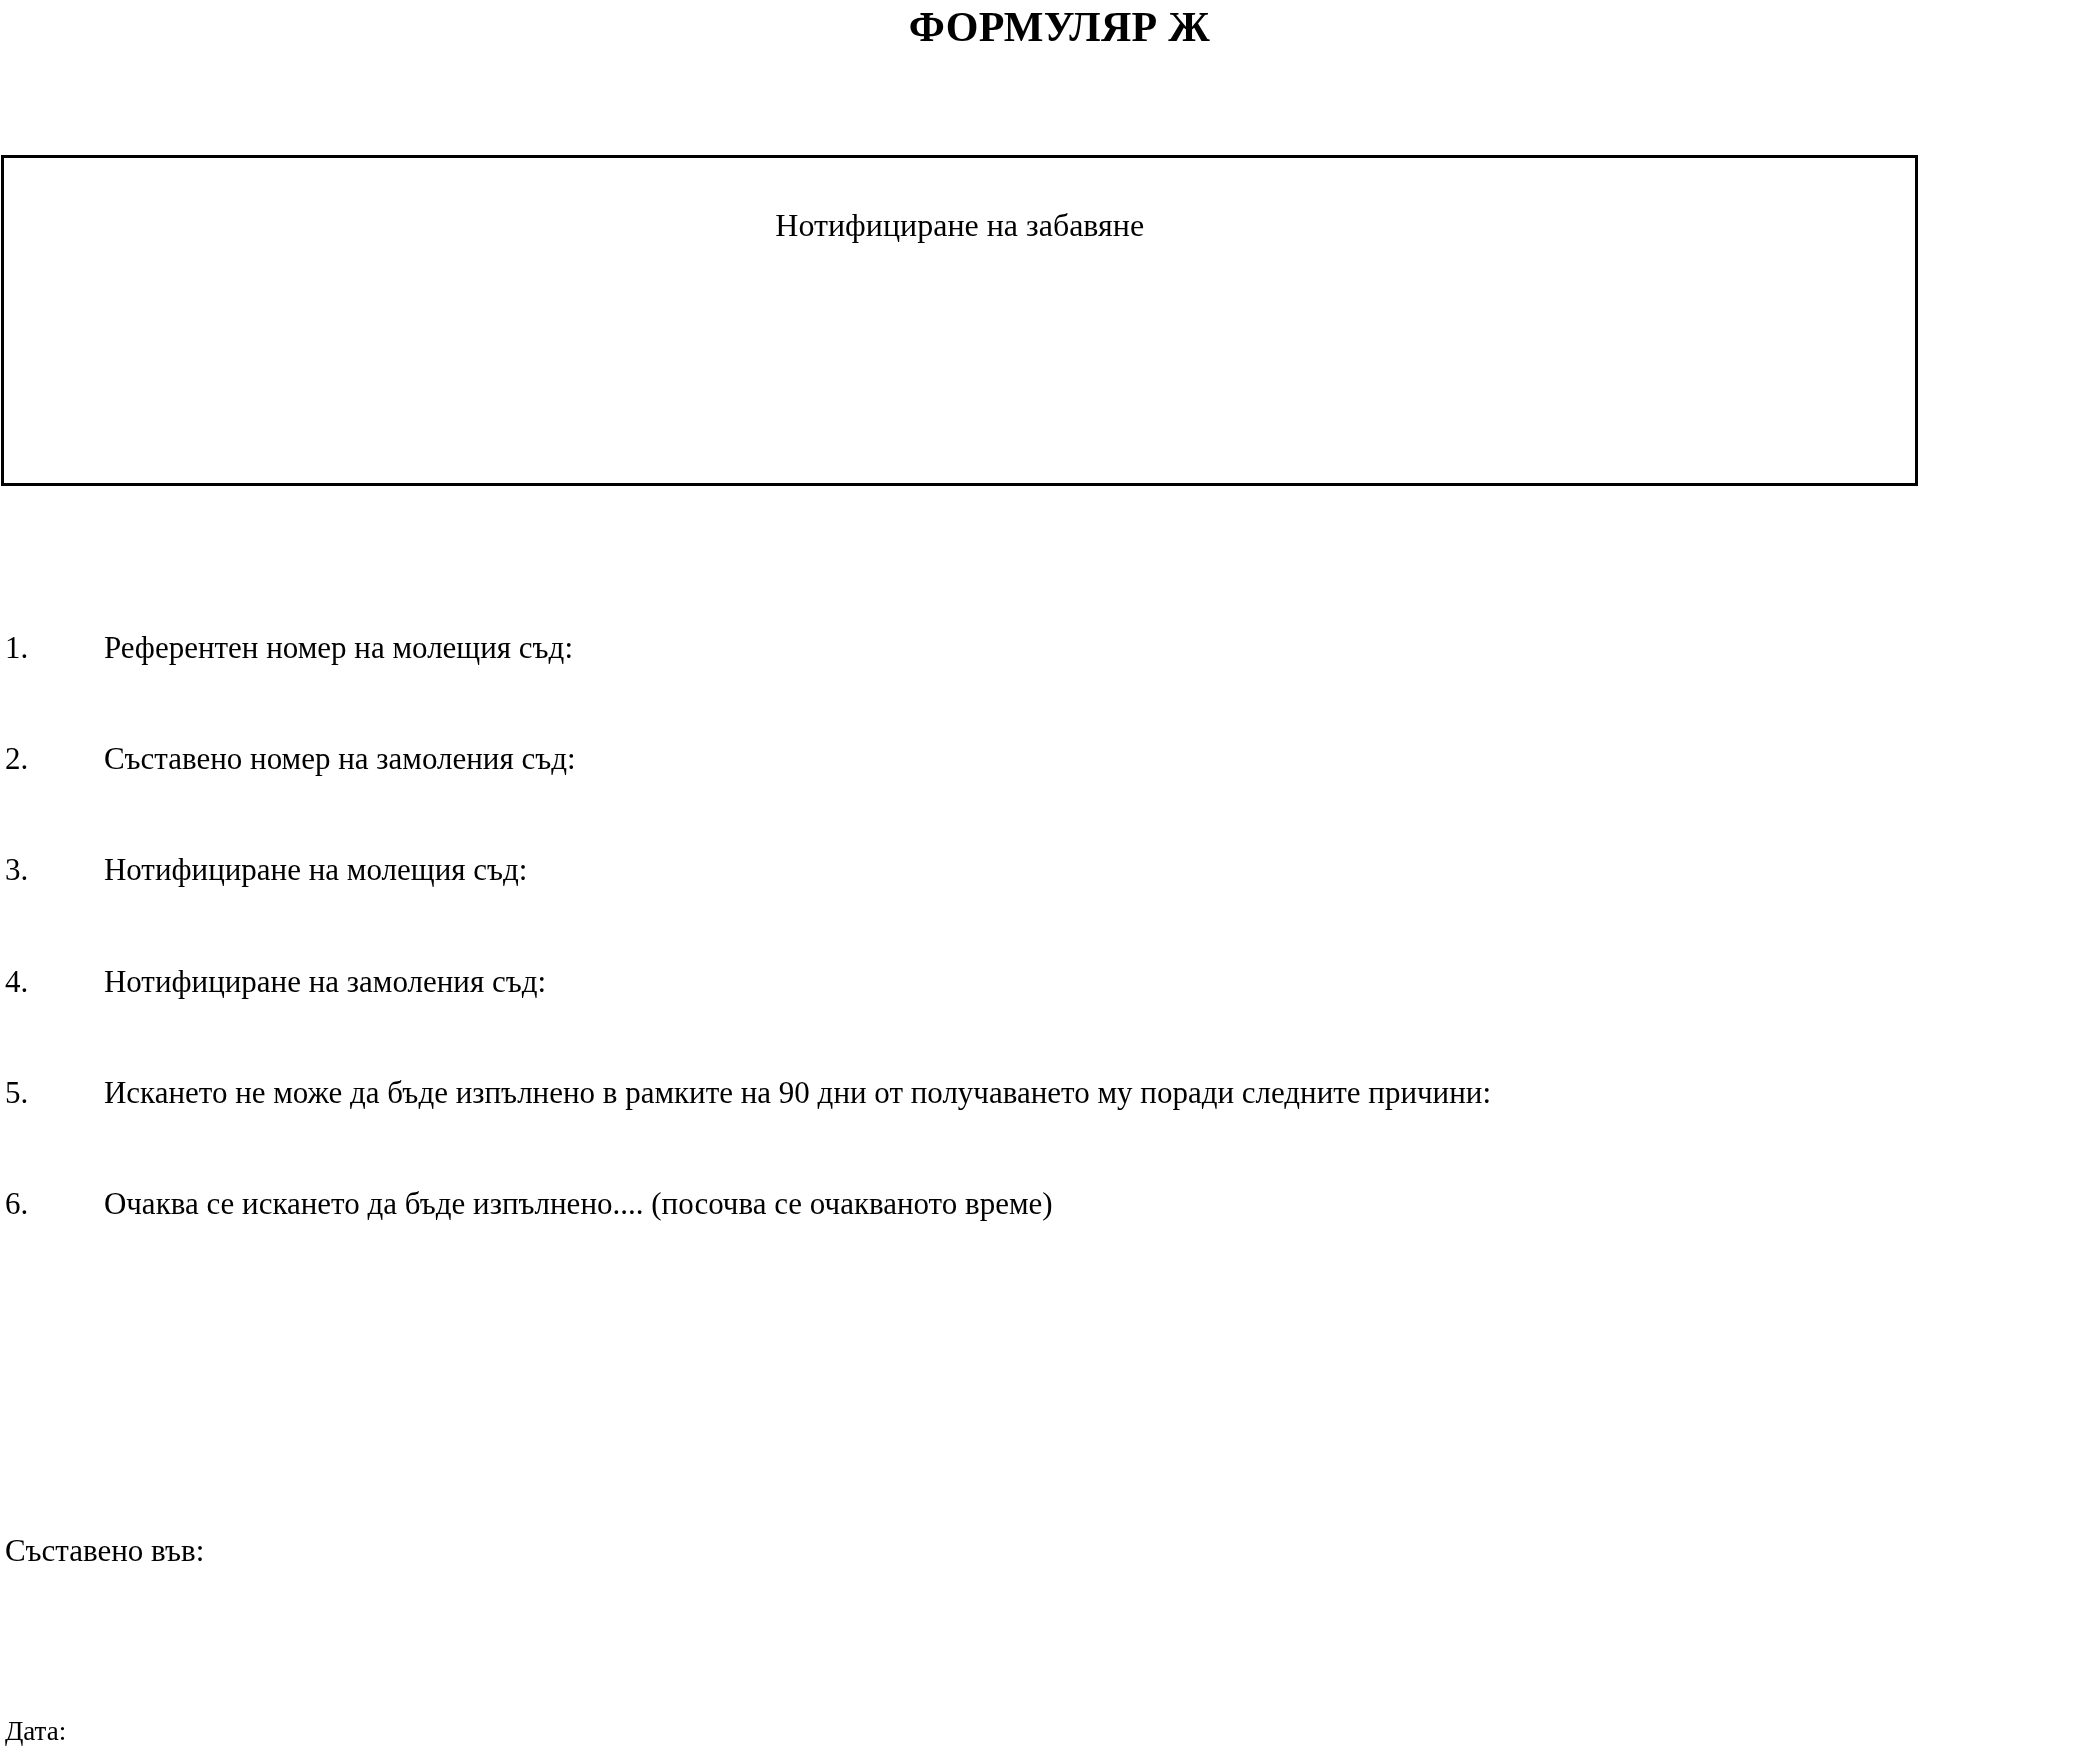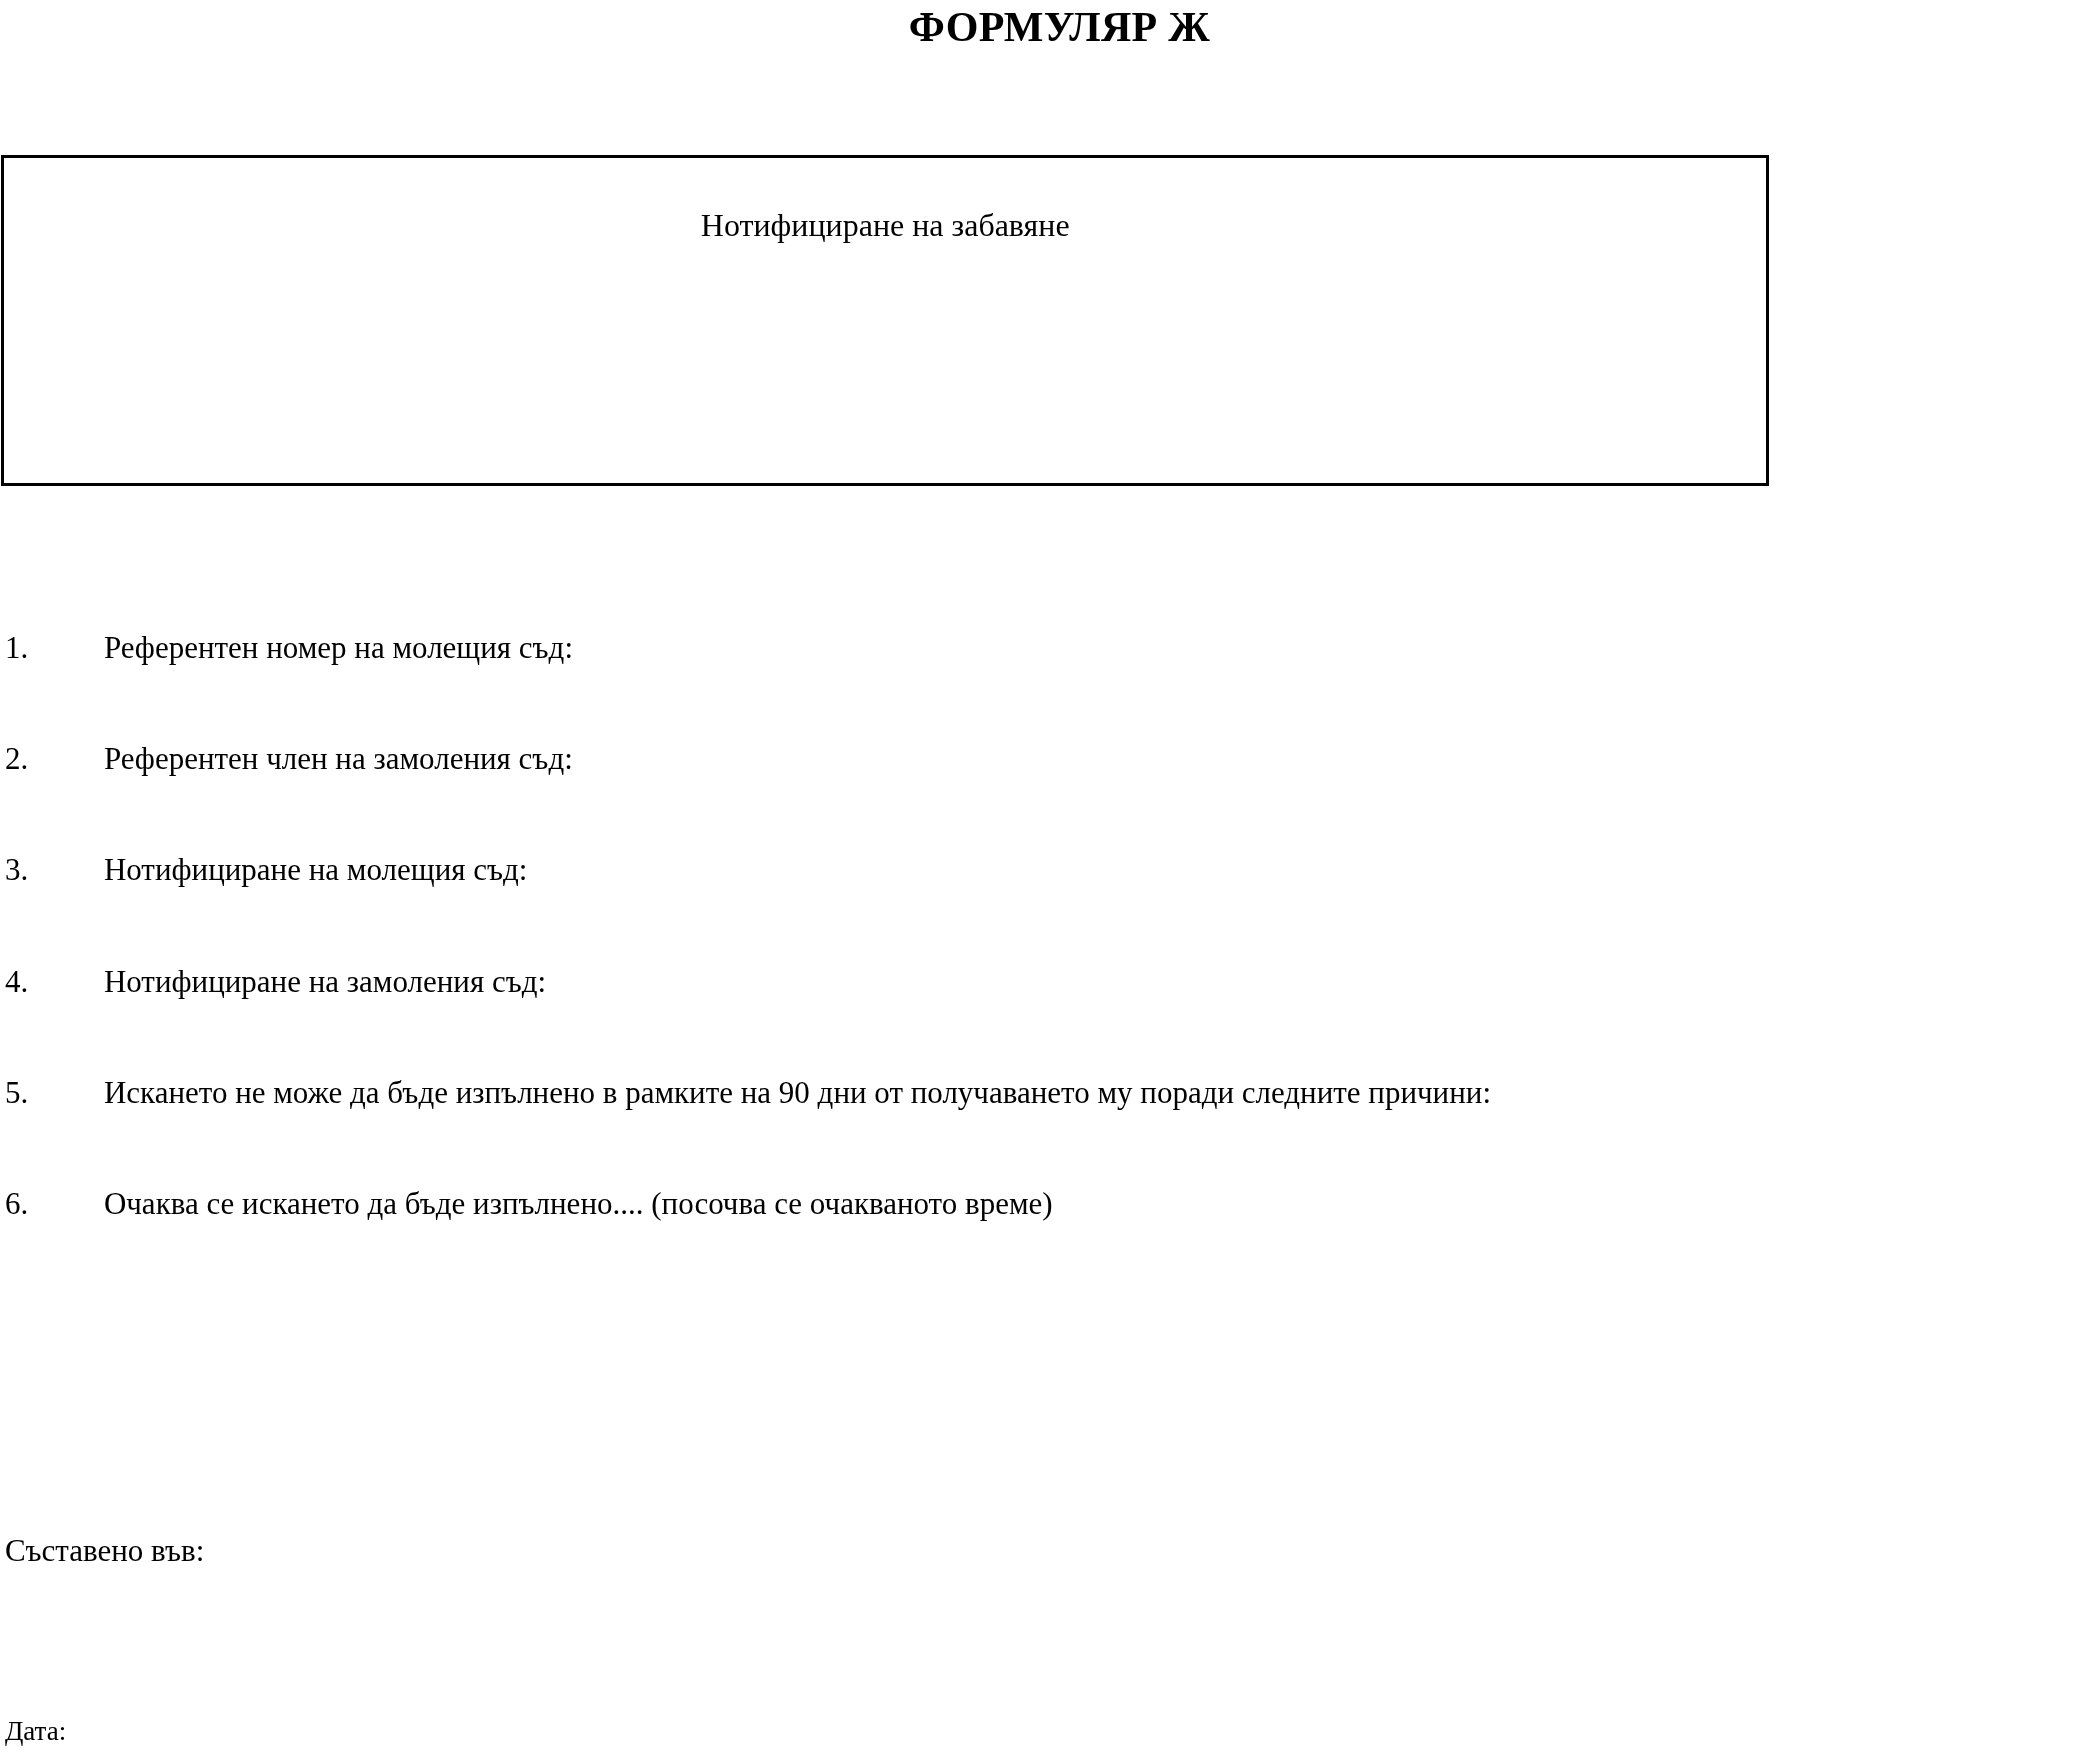--- a/index.html
+++ b/index.html
@@ -19,21 +19,21 @@
     width: 100%;
     text-align: center;
     font-size: 42px;
     font-weight: bold;
     letter-spacing: 0.3px;
   }
   .notice-box {
     position: absolute;
     top: 155px;
     left: 1.2px;
-    width: 1768px;
+    width: 1917px;
     height: 331px;
     border: 3.7px solid #000000;
     background: #ffffff;
   }
   .notice-box-heading {
     margin-top: 48px;
     text-align: center;
     font-size: 32px;
     line-height: 1.2;
   }
@@ -89,21 +89,21 @@
 
 <div class="form-items">
 
   <div class="form-item">
     <span class="form-item-number">1.</span>
     <span class="form-item-label">Референтен номер на молещия съд:</span>
   </div>
 
   <div class="form-item">
     <span class="form-item-number">2.</span>
-    <span class="form-item-label">Референтен член на замоления съд:</span>
+    <span class="form-item-label">Съставено номер на замоления съд:</span>
   </div>
 
   <div class="form-item">
     <span class="form-item-number">3.</span>
     <span class="form-item-label">Нотифициране на молещия съд:</span>
   </div>
 
   <div class="form-item">
     <span class="form-item-number">4.</span>
     <span class="form-item-label">Нотифициране на замоления съд:</span>

